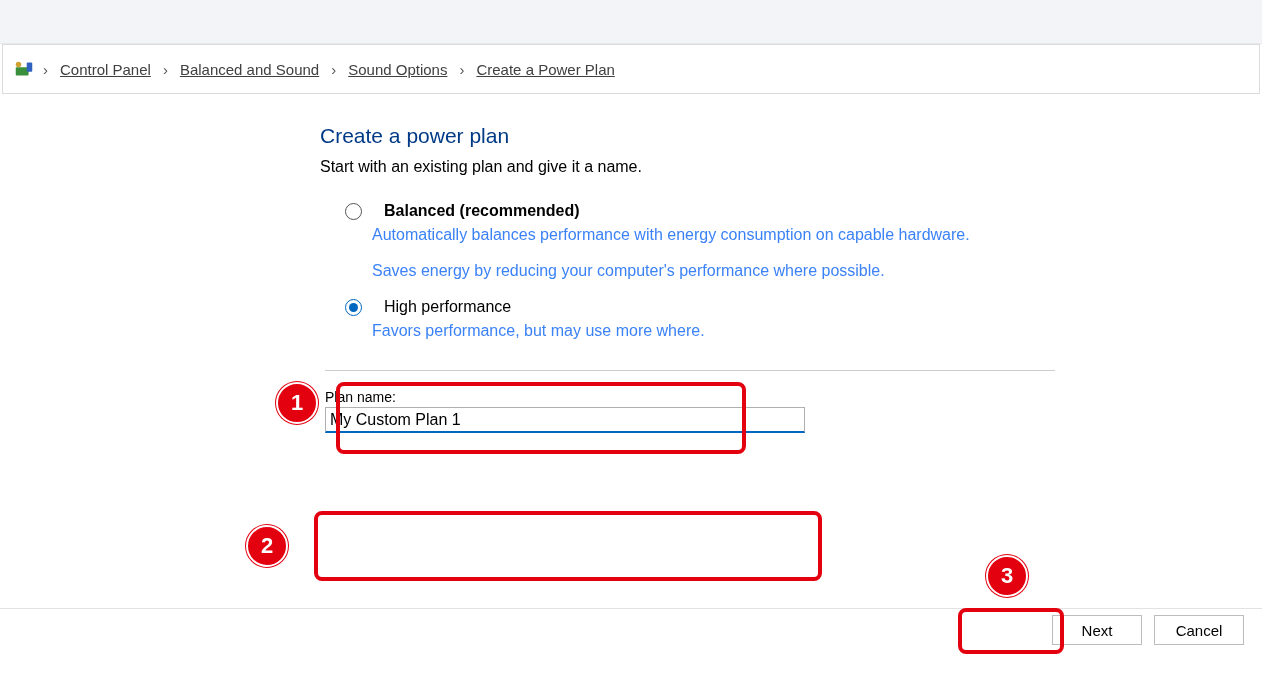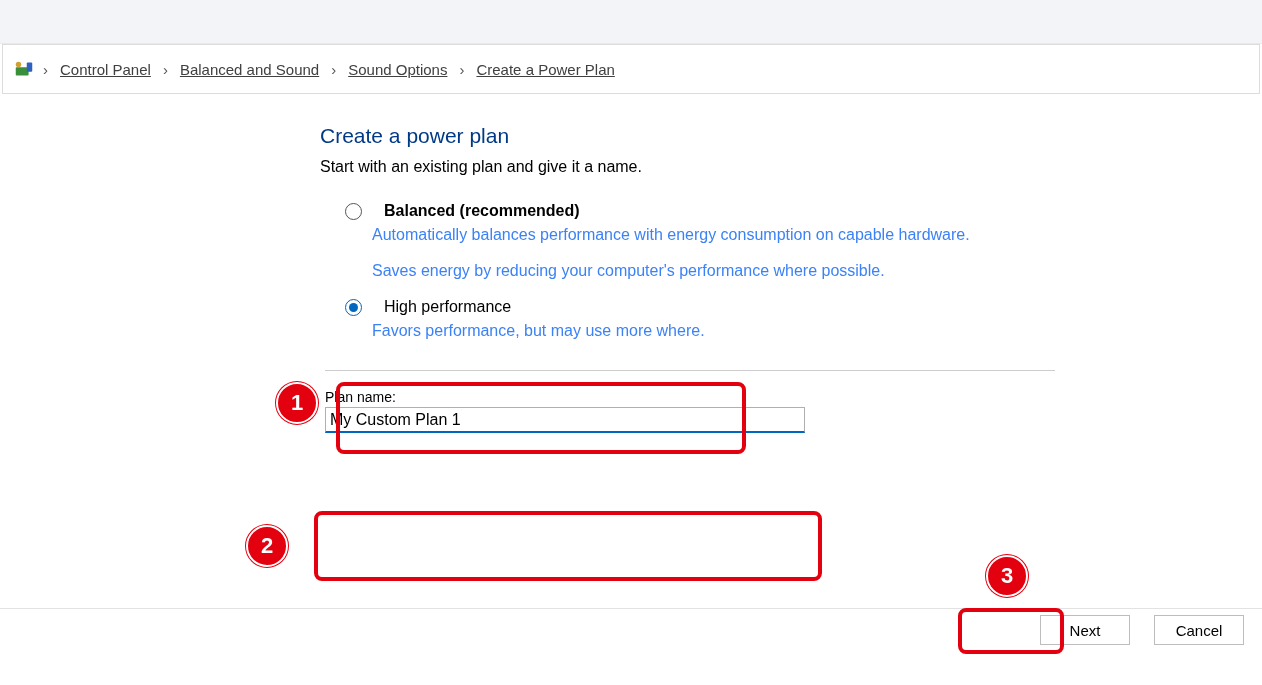--- a/index.html
+++ b/index.html
@@ -114,21 +114,21 @@
     left: 0; right: 0;
     top: 600px;
     border: none;
     border-top: 1px solid #e2e2e2;
   }
   .footer {
     position: absolute;
     right: 18px;
     top: 615px;
     display: flex;
-    gap: 24px;
+    gap: 12px;
   }
   .btn {
     width: 90px; height: 30px;
     background: #fff;
     border: 1px solid #bdbdbd;
     font-size: 15px;
     font-family: inherit;
     cursor: pointer;
   }
   

